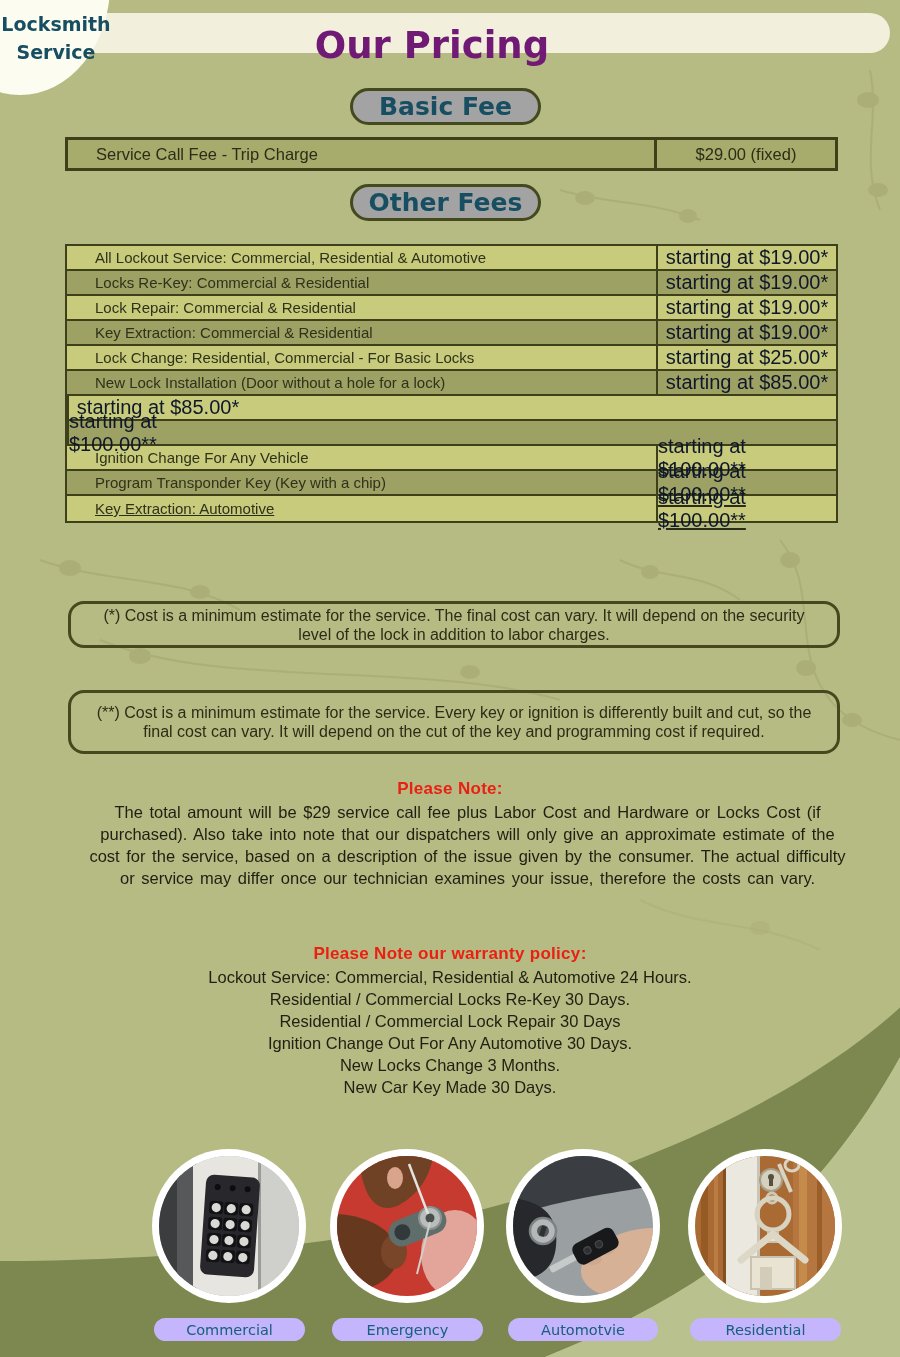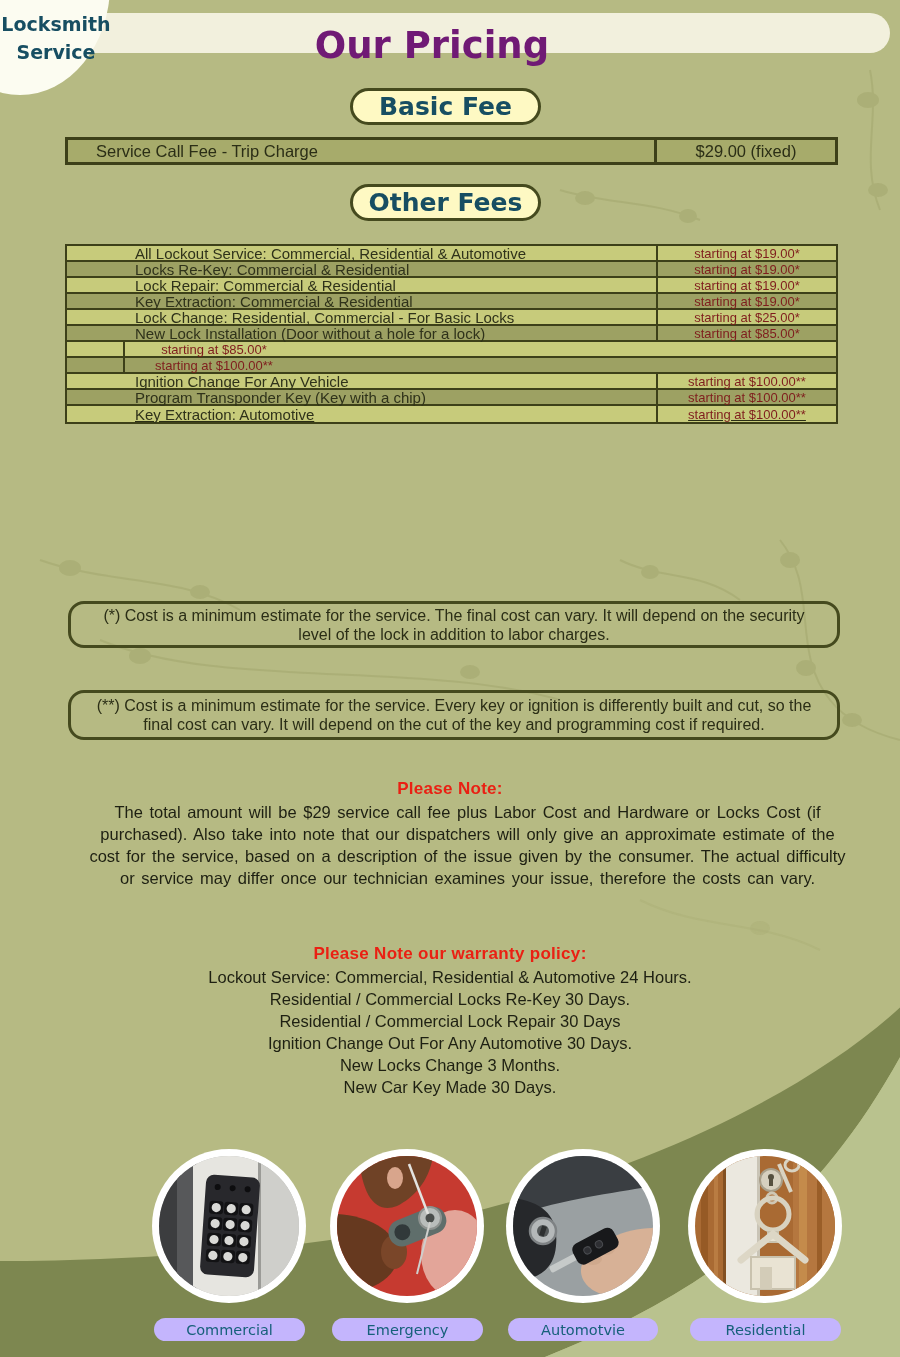--- a/index.html
+++ b/index.html
@@ -28,68 +28,68 @@
   }
   .brand-text {
     position:absolute; left:0; top:10px; width:112px; text-align:center; z-index:6;
     font-family:"DejaVu Sans", sans-serif; font-weight:bold; font-size:19px;
     line-height:28px; color:#174e62;
   }
 
   
   .section-pill {
     position:absolute; left:350px; width:191px; height:37px; z-index:3;
-    background:#fef9c3; border:3px solid #454a1e; border-radius:19px;
+    background:#a3a3a3; border:3px solid #454a1e; border-radius:19px;
     display:flex; align-items:center; justify-content:center;
     font-family:"DejaVu Sans", sans-serif; font-weight:bold; font-size:25px; color:#174e62;
   }
   .pill-basic { top:88px; }
   .pill-other { top:184px; }
 
   
   .basic-table {
-    position:absolute; left:65px; top:137px; width:773px; height:28px; z-index:3;
+    position:absolute; left:65px; top:137px; width:773px; height:34px; z-index:3;
     background:#a7ab6b; border:3px solid #3d4019; display:flex;
   }
   .basic-table .cell-service {
     flex:1; display:flex; align-items:center; padding-left:28px;
     font-size:16.5px; color:#2b2e16;
   }
   .basic-table .cell-price {
     width:181px; border-left:3px solid #3d4019; display:flex;
     align-items:center; justify-content:center; font-size:16.5px; color:#2b2e16;
   }
 
   
   .other-table {
     position:absolute; left:65px; top:244px; width:773px; z-index:3;
     border:2px solid #3d4019;
   }
-  .fee-row { display:flex; height:16px; border-bottom:2px solid #3d4019;padding-left:40px; }
+  .fee-row { display:flex; height:25px; border-bottom:2px solid #3d4019; }
   .fee-row:last-child { border-bottom:none;text-decoration:underline; }
   .fee-row:nth-child(odd)  { background:#c7cb7b; }
   .fee-row:nth-child(even) { background:#9da163; }
   .fee-row .cell-service {
     flex:1; display:flex; align-items:center; padding-left:28px;
     font-size:15px; color:#2f321a;
   }
   .fee-row .cell-price {
     width:180px; border-left:2px solid #3d4019; display:flex;
-    align-items:center; justify-content:center; font-size:13px; color:#7f1d1d;margin-left:16px;
+    align-items:center; justify-content:center; font-size:20px; color:#0f172a;
   }
 
   
   .note-box {
     position:absolute; left:68px; width:772px; z-index:3;
     border:3px solid #454a1e; border-radius:16px;
     display:flex; align-items:center; justify-content:center; text-align:center;
     font-size:16px; line-height:19px; color:#2b2e16; padding:4px 24px;
   }
   .note-box-1 { top:601px; height:47px; }
-  .note-box-2 { top:690px; height:50px; }
+  .note-box-2 { top:690px; height:64px; }
 
   
   .red-heading {
     position:absolute; left:0; right:0; text-align:center; z-index:3;
     font-weight:bold; font-size:17px; color:#ea2013; letter-spacing:0.3px;
   }
   .heading-note { top:779px; }
   .heading-warranty { top:944px; }
   .note-body {
     position:absolute; left:85px; top:801px; width:765px; z-index:3;

